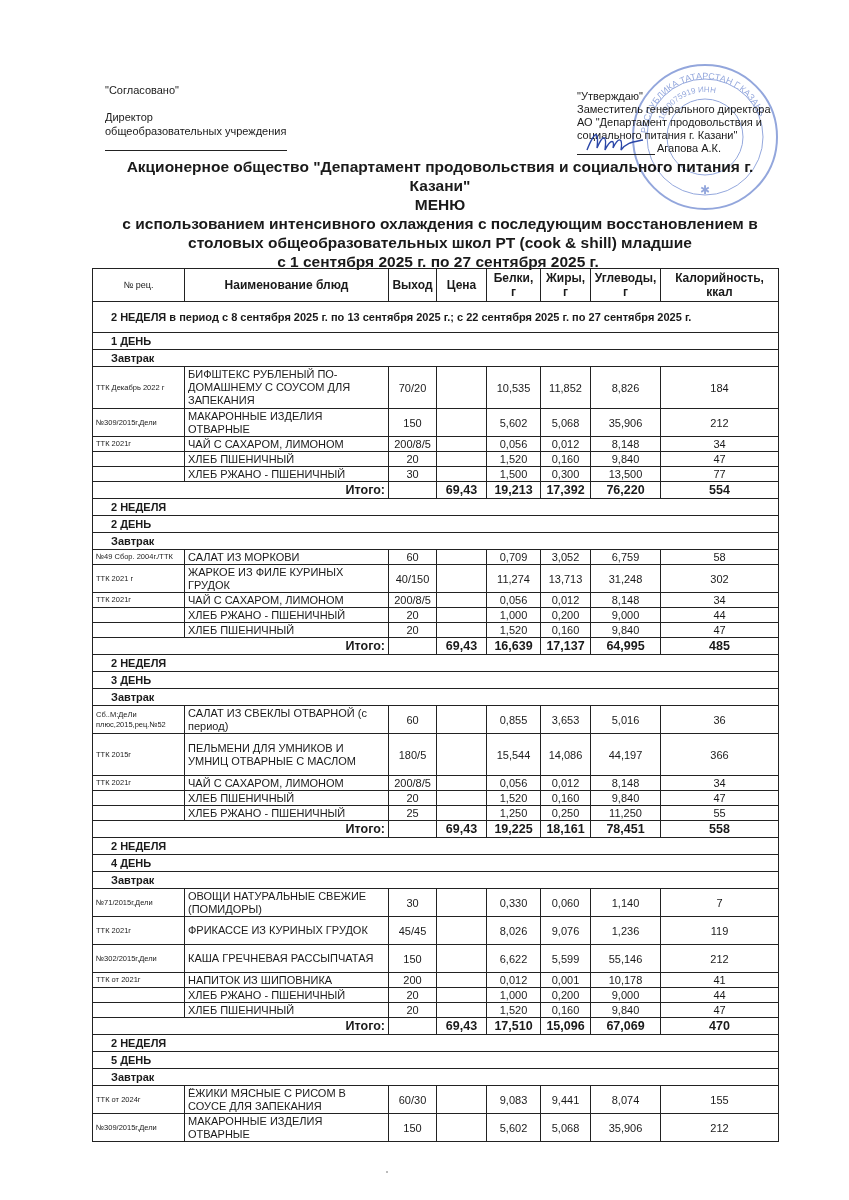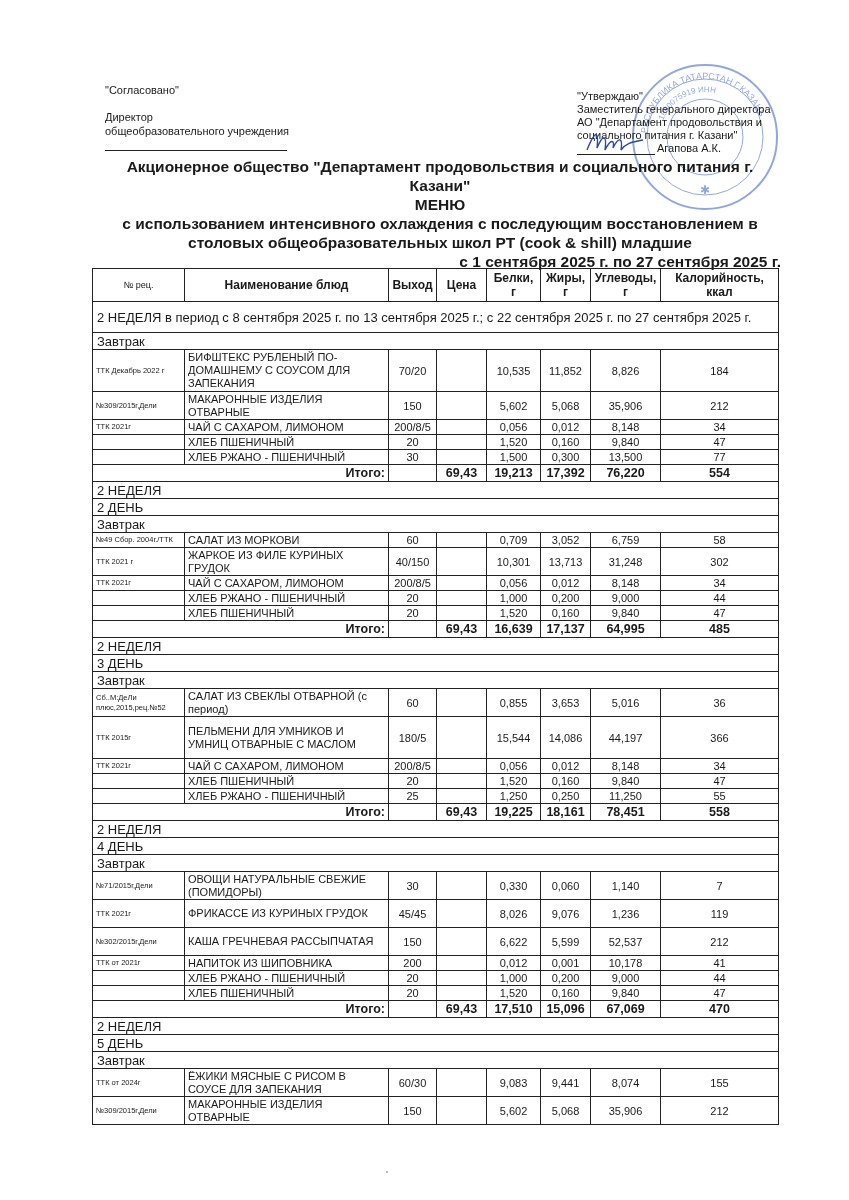--- a/index.html
+++ b/index.html
@@ -14,52 +14,52 @@
   .hdr-right .sign-row { display: flex; align-items: flex-end; }
   .hdr-right .sign-line { width: 78px; border-bottom: 1px solid #222; margin-right: 2px; height: 12px; position: relative; }
   .signature {
     position: absolute; left: 8px; top: -14px; width: 60px; height: 28px;
   }
   .stamp {
     position: absolute; left: 630px; top: 62px; width: 150px; height: 150px;
     pointer-events: none; opacity: 0.55;
   }
   .title { position: absolute; left: 95px; width: 690px; top: 157px; text-align: center; font-weight: bold; font-size: 15.5px; line-height: 19px; }
-  .title .period { text-align: right; padding-right: 4px; }
+  .title .period { text-align: center; padding-right: 4px; }
   table.menu {
     position: absolute; left: 92px; top: 268px; width: 686px;
     border-collapse: collapse; table-layout: fixed; font-size: 11px;
   }
   table.menu td, table.menu th {
     border: 1px solid #222; padding: 0 3px; vertical-align: middle; overflow: hidden;
   }
   table.menu th { font-weight: bold; font-size: 12px; text-align: center; line-height: 14px; height: 32px; margin-left: 42px; }
   table.menu th.small { font-weight: normal; font-size: 9px; }
-  tr.section td { font-weight: normal; font-size: 13px; text-align: left; height: 16px; line-height: 15px; padding-left: 4px; }
+  tr.section td { font-weight: bold; font-size: 11px; text-align: left; height: 16px; line-height: 15px; padding-left: 18px; }
   tr.section.tall td { height: 30px; }
   td.rec { font-size: 7.5px; line-height: 10px; margin-left: 6px; }
   td.name { font-size: 11px; line-height: 13px; }
   td.num { text-align: center; font-size: 11px; }
   td.kcal { text-align: center; }
   tr.item td { height: 14px; }
   tr.item.two td { height: 27px; }
   tr.item.three td { height: 41px; }
   tr.total td { font-weight: bold; font-size: 12.5px; height: 16px; }
   tr.total td.total-label { text-align: right; }
   tr.total td.num { font-size: 12.5px; }
   .dot { position: absolute; left: 386px; top: 1171px; width: 2px; height: 2px; background: #bbb; }
 </style>
 </head>
 <body>
 
 <div class="hdr-left">
   <div>"Согласовано"</div>
   <div class="gap"></div>
   <div>Директор</div>
-  <div>общеобразовательного учреждения</div>
+  <div>общеобразовательных учреждения</div>
   <div class="sig-line"></div>
 </div>
 
 <svg class="stamp" viewBox="0 0 150 150">
   <circle cx="75" cy="75" r="72" fill="none" stroke="#3b5fc0" stroke-width="2"></circle>
   <circle cx="75" cy="75" r="58" fill="none" stroke="#3b5fc0" stroke-width="1"></circle>
   <circle cx="75" cy="75" r="38" fill="none" stroke="#3b5fc0" stroke-width="1"></circle>
   <defs>
     <path id="stampArc" d="M 17 75 A 58 58 0 1 1 133 75"></path>
     <path id="stampArc2" d="M 30 75 A 45 45 0 1 1 120 75"></path>
@@ -115,20 +115,23 @@
       <th>Белки, г</th>
       <th>Жиры, г</th>
       <th>Углеводы, г</th>
       <th>Калорийность, ккал</th>
     </tr>
   </thead>
   <tbody id="menu-body">
     <tr class="section tall">
       <td colspan="8">2 НЕДЕЛЯ в период  с 8 сентября 2025 г. по 13 сентября 2025 г.; с 22 сентября 2025 г. по 27 сентября 2025 г.</td>
     </tr>
+  <tr class="section">
+        <td colspan="8">1 ДЕНЬ</td>
+      </tr>
       <tr class="section">
         <td colspan="8">Завтрак</td>
       </tr>
       <tr class="item three">
         <td class="rec">ТТК Декабрь 2022 г</td>
         <td class="name">БИФШТЕКС РУБЛЕНЫЙ ПО-ДОМАШНЕМУ С СОУСОМ ДЛЯ ЗАПЕКАНИЯ</td>
         <td class="num">70/20</td>
         <td class="num"></td>
         <td class="num">10,535</td>
         <td class="num">11,852</td>
@@ -201,21 +204,21 @@
         <td class="num">0,709</td>
         <td class="num">3,052</td>
         <td class="num">6,759</td>
         <td class="num kcal">58</td>
       </tr>
       <tr class="item two">
         <td class="rec">ТТК 2021 г</td>
         <td class="name">ЖАРКОЕ ИЗ ФИЛЕ КУРИНЫХ ГРУДОК</td>
         <td class="num">40/150</td>
         <td class="num"></td>
-        <td class="num">10,301</td>
+        <td class="num">11,274</td>
         <td class="num">13,713</td>
         <td class="num">31,248</td>
         <td class="num kcal">302</td>
       </tr>
       <tr class="item">
         <td class="rec">ТТК 2021г</td>
         <td class="name">ЧАЙ С САХАРОМ, ЛИМОНОМ</td>
         <td class="num">200/8/5</td>
         <td class="num"></td>
         <td class="num">0,056</td>
@@ -349,21 +352,21 @@
         <td class="num">1,236</td>
         <td class="num kcal">119</td>
       </tr>
       <tr class="item two">
         <td class="rec">№302/2015г,Дели</td>
         <td class="name">КАША ГРЕЧНЕВАЯ РАССЫПЧАТАЯ</td>
         <td class="num">150</td>
         <td class="num"></td>
         <td class="num">6,622</td>
         <td class="num">5,599</td>
-        <td class="num">52,537</td>
+        <td class="num">55,146</td>
         <td class="num kcal">212</td>
       </tr>
       <tr class="item">
         <td class="rec">ТТК от 2021г</td>
         <td class="name">НАПИТОК ИЗ ШИПОВНИКА</td>
         <td class="num">200</td>
         <td class="num"></td>
         <td class="num">0,012</td>
         <td class="num">0,001</td>
         <td class="num">10,178</td>

